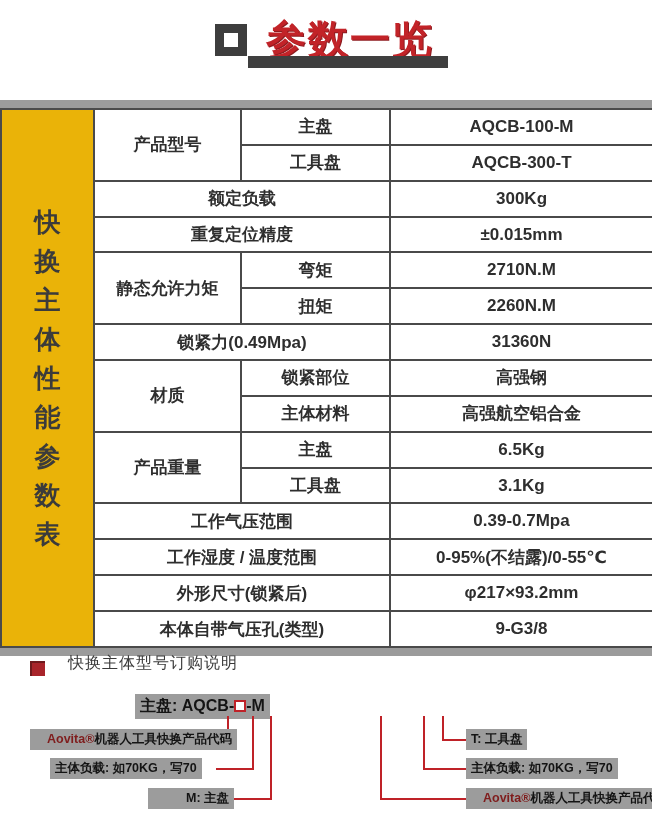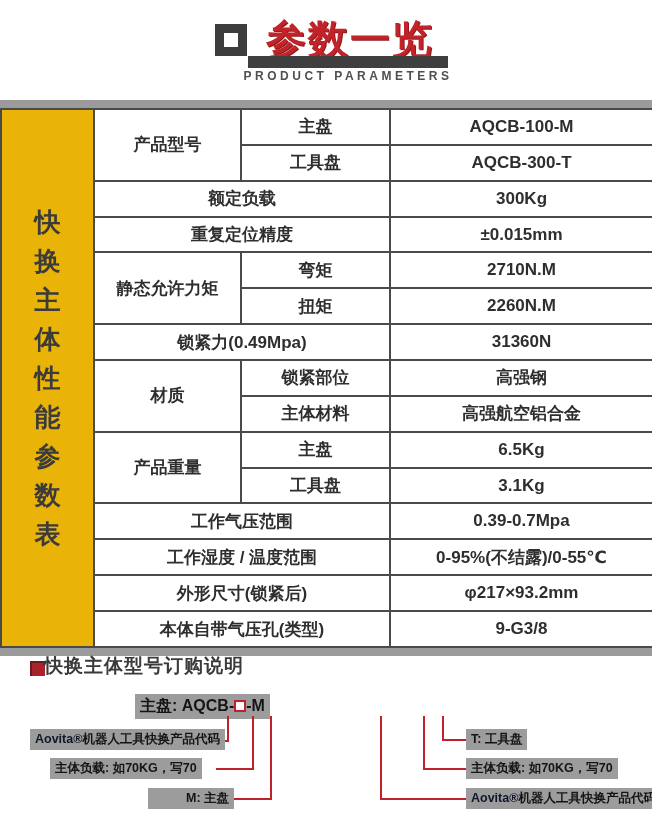--- a/index.html
+++ b/index.html
@@ -23,41 +23,40 @@
                border-collapse: collapse; table-layout: fixed; }
   table.spec td { border: 2px solid #4a4a4a; text-align: center; vertical-align: middle;
                   font-size: 17px; font-weight: 600; color: #2e2e2e; padding: 0; }
   td.side { background: #eab308; }
   .side-text { width: 30px; margin: 0 auto; font-size: 26px; line-height: 1.5;
                font-weight: bold; color: #3b3b3b; word-break: break-all; }
 
   
   .sec-icon { position: absolute; left: 30px; top: 661px; width: 15px; height: 15px;
               background: #a8242a; box-shadow: 2px 2px 0 #6e1a1d inset; }
-  .sec-title { position: absolute; left: 44px; top: 653px; font-size: 19px; font-weight: bold;
+  .sec-title { position: absolute; left: 68px; top: 653px; font-size: 16px; font-weight: normal;
                color: #3a3a3a; letter-spacing: 1px; }
   .chip { position: absolute; background: #9c9c9c; color: #141414; font-weight: bold;
           white-space: nowrap; padding: 2px 5px; text-align: right; }
   .chip.model { font-size: 16px; top: 694px; }
   .chip.note { font-size: 12.5px; }
   .box { display: inline-block; width: 12px; height: 12px; border: 2px solid #bf2228;
          background: #fff; vertical-align: -1px; }
-  .brand { color: #0f172a; font-weight: bold; }
+  .brand { color: #7f1d1d; font-weight: bold; margin-left: 12px; }
   .vline { position: absolute; width: 2px; background: #bf2228; }
   .hline { position: absolute; height: 2px; background: #bf2228; }
 </style>
 </head>
 <body>
 
 <div class="page">
 
   <div class="hdr-icon"></div>
   <div class="hdr-title">参数一览</div>
   <div class="hdr-bar"></div>
-  <div class="hdr-sub">PRODUCT PARAMETERS</div>
 
   <div class="bar-top"></div>
   <div class="bar-bottom"></div>
 
   <table class="spec">
     <colgroup>
         <col style="width:93px">
         <col style="width:147px">
         <col style="width:149px">
         <col style="width:263px">

